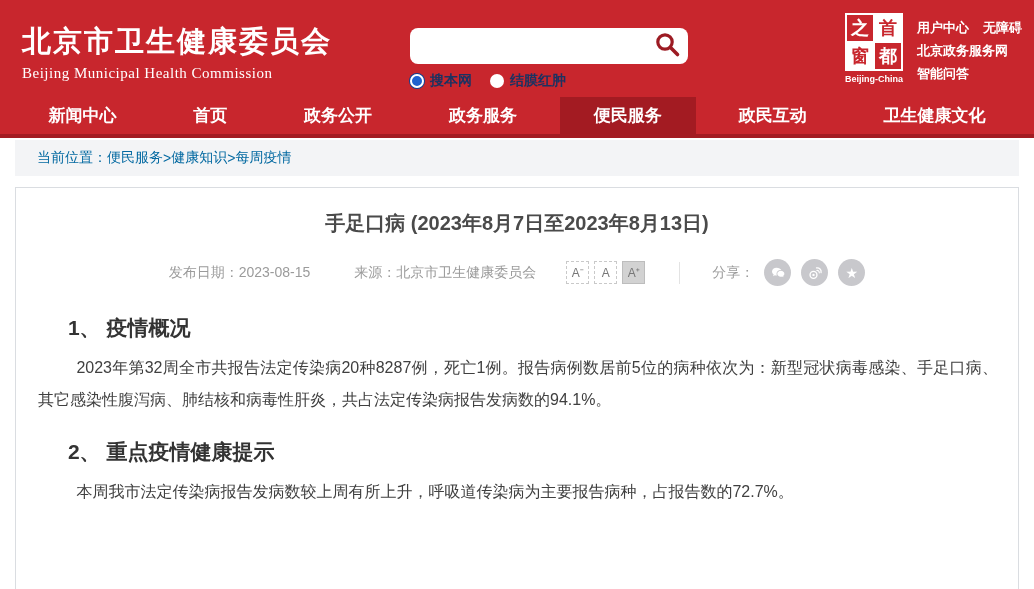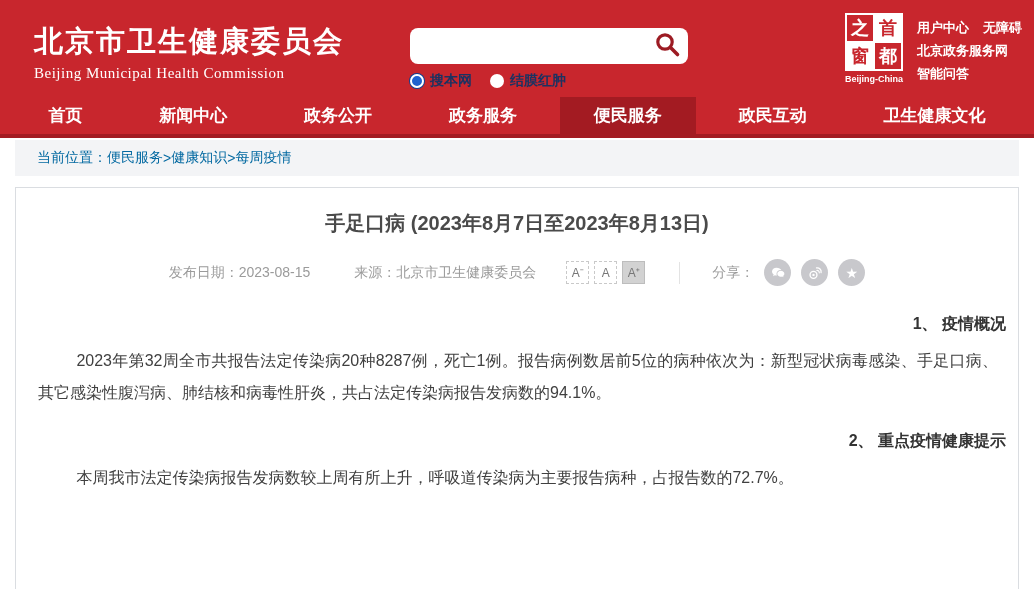--- a/index.html
+++ b/index.html
@@ -1,21 +1,21 @@
 <!DOCTYPE html>
 <html lang="zh"><head>
 <meta charset="utf-8">
 <style>
   * { margin:0; padding:0; box-sizing:border-box; }
   html,body { width:1034px; height:589px; overflow:hidden; background:#fff;
               font-family:"Liberation Sans","DejaVu Sans",sans-serif; }
 
   
   .site-header { position:relative; height:97px; background:#c8262d; }
-  .brand { position:absolute; left:34px; top:22px; color:#fff; cursor:pointer; }
+  .brand { position:absolute; left:22px; top:22px; color:#fff; cursor:pointer; }
   .brand-cn { font-size:29px; font-weight:bold; letter-spacing:2px; }
   .brand-en { font-family:"Liberation Serif","DejaVu Serif",serif; font-size:15px; margin-top:3px; letter-spacing:.5px; }
 
   .search-area { position:absolute; left:410px; top:28px; width:278px; }
   .search-box { position:relative; height:36px; background:#fff; border-radius:8px; }
   .search-input { position:absolute; left:10px; top:0; width:225px; height:36px; border:none; outline:none; background:transparent; font-size:15px; }
   .search-btn { position:absolute; right:2px; top:2px; width:38px; height:32px; border:none; background:transparent; cursor:pointer; }
   .search-options { display:flex; gap:18px; margin-top:8px; }
   .search-opt { display:flex; align-items:center; gap:6px; color:#1c3261; font-size:14px; font-weight:bold; cursor:pointer; }
   .radio { width:14px; height:14px; border-radius:50%; background:#fff; display:inline-block; }
@@ -54,21 +54,21 @@
   .font-btns { display:flex; gap:5px; margin-left:30px; }
   .font-btn { width:23px; height:23px; font-size:12px; color:#777; background:#fff; border:1px dashed #c9c9c9; cursor:pointer; }
   .font-btn.selected { background:#d2d2d2; border:1px solid #bdbdbd; }
   .meta-divider { width:1px; height:22px; background:#e3e3e3; margin-left:34px; }
   .share { display:flex; align-items:center; gap:10px; margin-left:32px;justify-content:center; }
   .share-circle { width:27px; height:27px; border-radius:50%; background:#c8c8cc; display:flex;
                   align-items:center; justify-content:center; cursor:pointer; }
   .share-circle .star { color:#fff; font-size:14px; line-height:1; }
 
   .article-body { margin-top:28px; font-size:16px; color:#404040; }
-  .section-heading { font-size:16px; font-weight:bold; color:#333; margin:22px 0 4px; padding-left:1.9em;text-align:right; }
+  .section-heading { font-size:21px; font-weight:bold; color:#333; margin:22px 0 4px; padding-left:1.9em; }
   .article-body p { line-height:32px; margin:10px 0; text-indent:2.4em; text-align:justify; padding:0 8px 0 10px; }
 </style>
 </head>
 <body>
 
 <div class="page">
 
   <header class="site-header">
     <div class="brand">
       <div class="brand-cn">北京市卫生健康委员会</div>
@@ -118,22 +118,22 @@
         <div class="ql-row">
           <a>智能问答</a>
         </div>
       </div>
     </div>
   </header>
 
   <nav class="main-nav">
     <div class="nav-strip"></div>
     <div class="nav-items">
+      <div class="nav-item">新闻中心</div>
       <div class="nav-item">首页</div>
-      <div class="nav-item">新闻中心</div>
       <div class="nav-item">政务公开</div>
       <div class="nav-item">政务服务</div>
       <div class="nav-item active">便民服务</div>
       <div class="nav-item">政民互动</div>
       <div class="nav-item">卫生健康文化</div>
     </div>
   </nav>
 
   <div class="breadcrumb-bar">
     <span>当前位置：</span>

